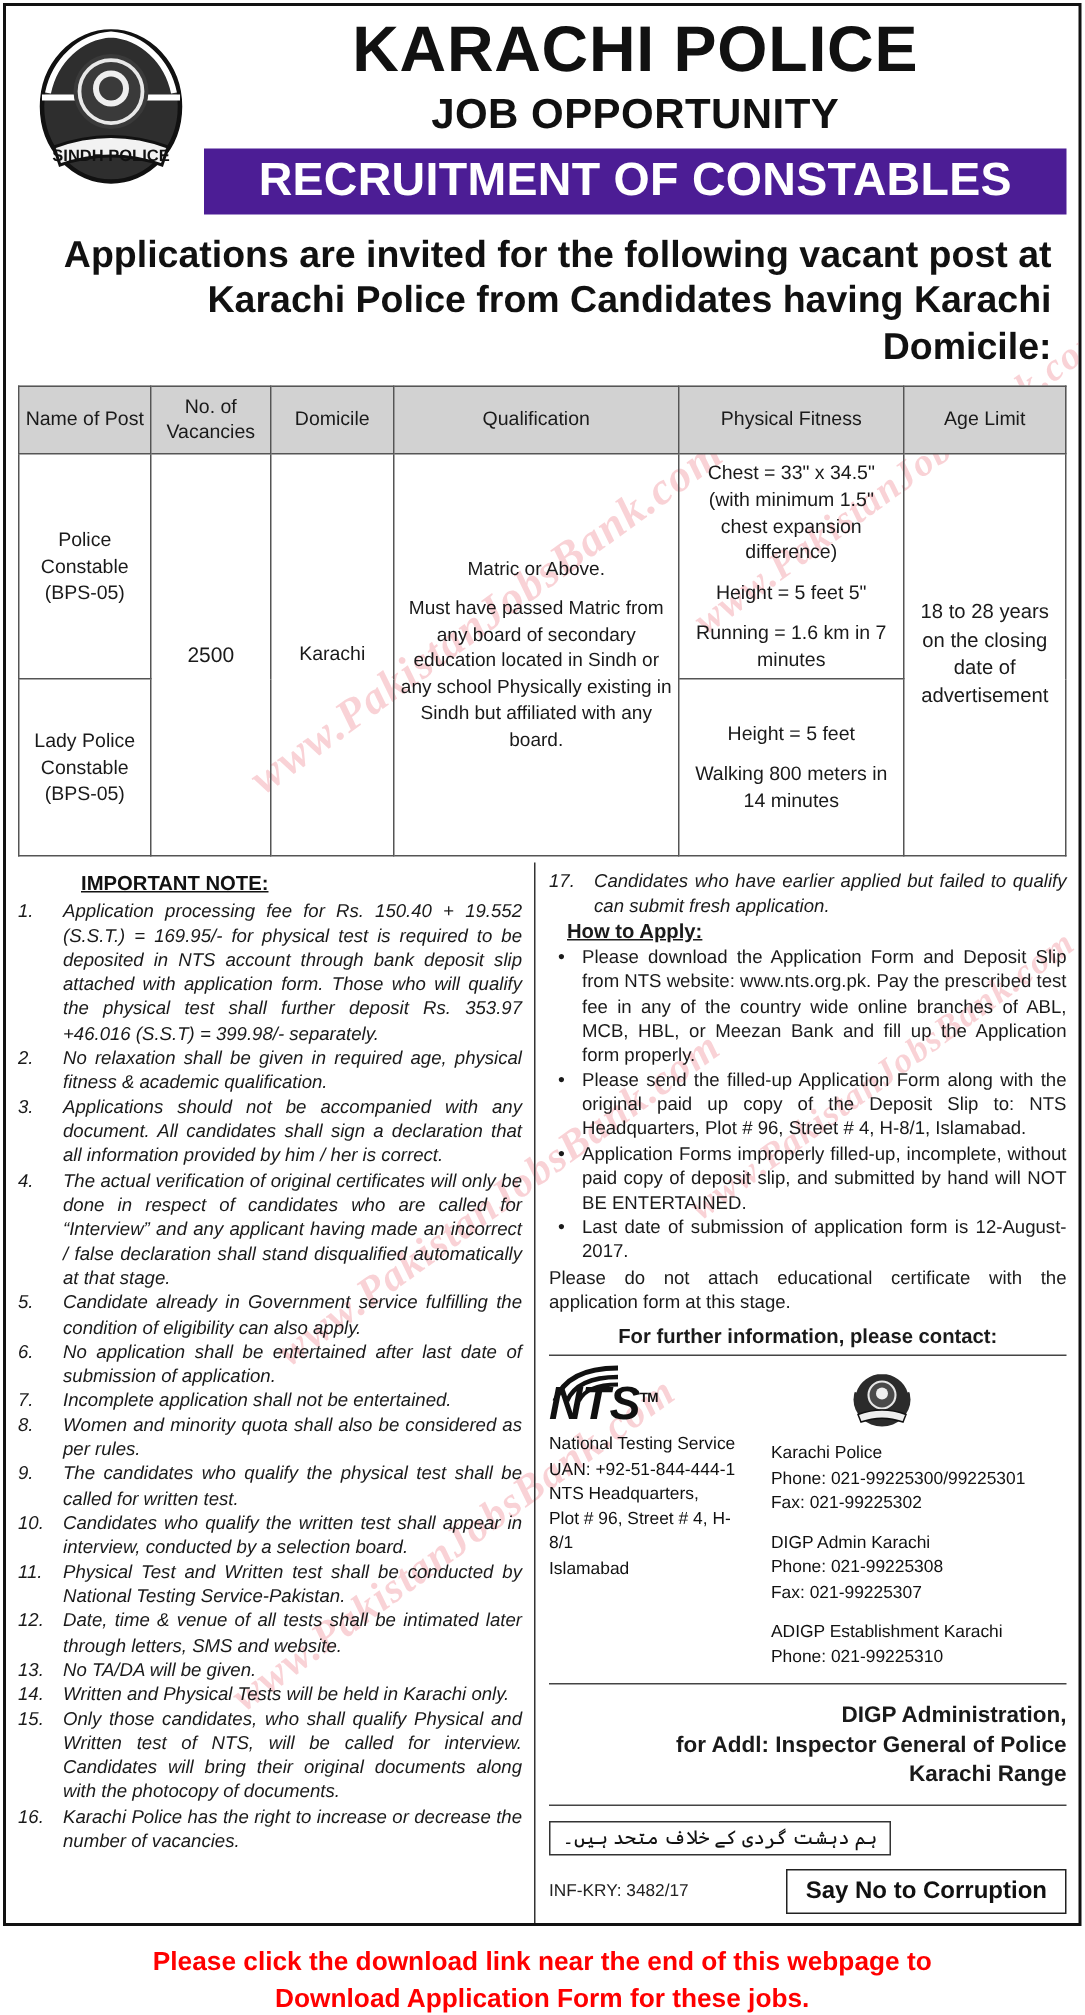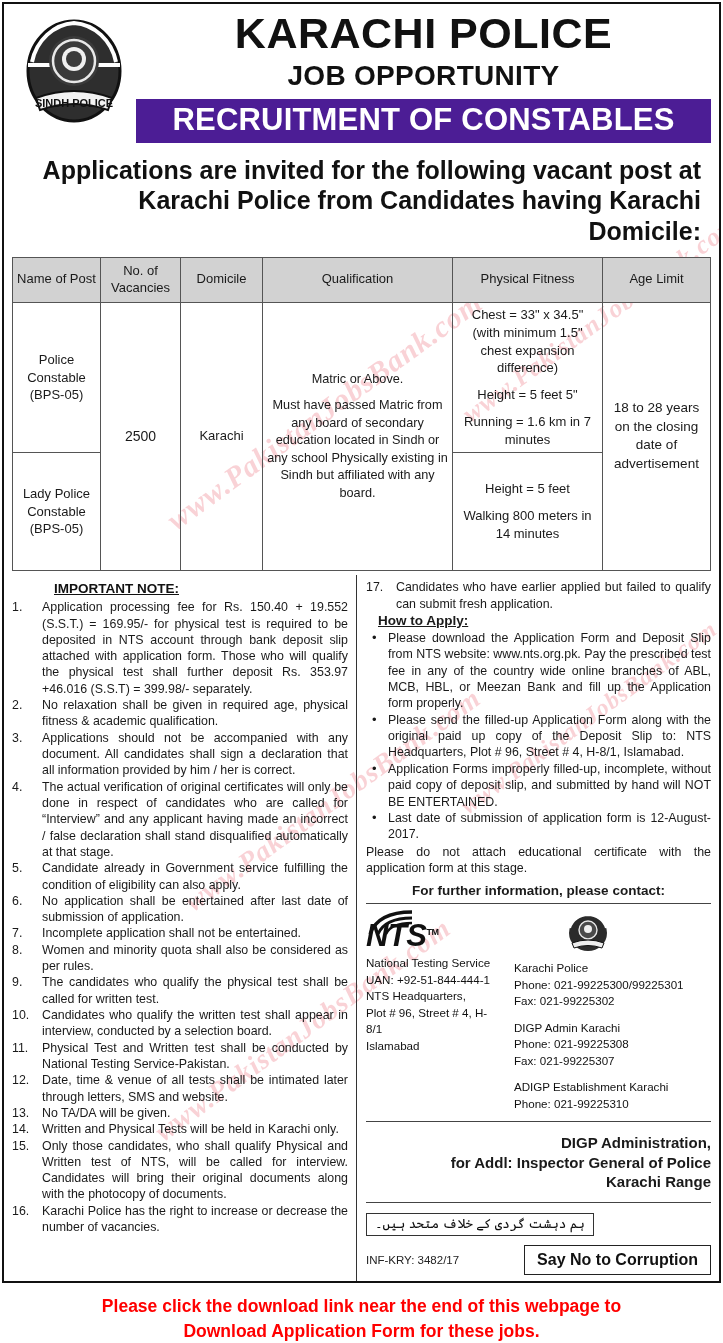--- a/index.html
+++ b/index.html
@@ -160,21 +160,21 @@
     flex: 1 1 auto;
     padding: 4px 8px 6px 9px;
   }
   .note-head {
     font-size: 13.5px;
     font-weight: bold;
     text-decoration: underline;
     margin: 2px 0 3px 42px;
     color:#111;
   }
-  ol.notelist { list-style: none; margin: 0; padding: 0; }
+  ol.notelist { list-style: none; margin: 0; padding: 0; font-style: italic; }
   ol.notelist li {
     position: relative;
     padding-left: 30px;
     font-size: 12.4px;
     line-height: 1.315;
     text-align: justify;
     margin-bottom: 0px;
     color:#1a1a1a;
   }
   ol.notelist li .n {

